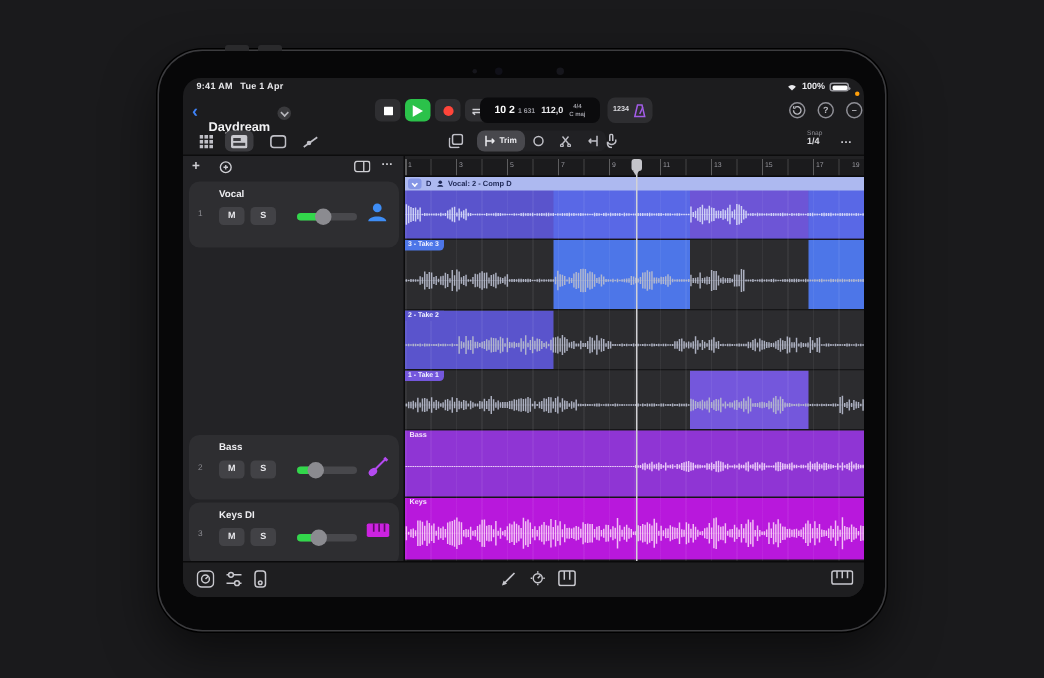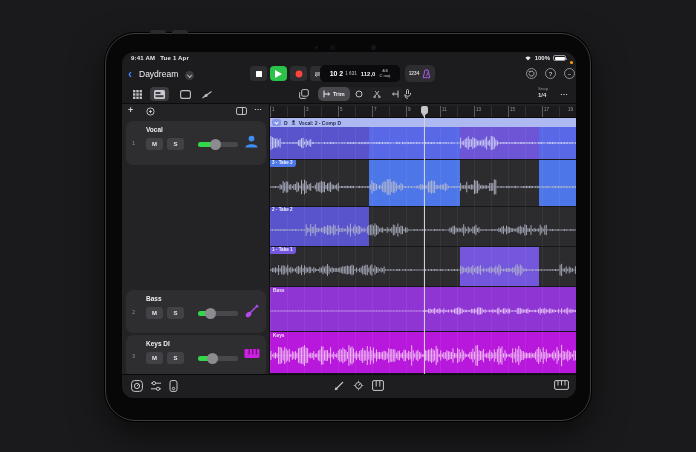--- a/index.html
+++ b/index.html
@@ -22,21 +22,21 @@
   .statusbar .right { position:absolute; right:10px; top:3px; display:flex; align-items:center; gap:3px; }
   .batt-pct { font-size:6px; font-weight:bold; color:#e9e9ec; }
   .battery { width:13px; height:6px; border:1px solid #9a9aa0; border-radius:2px; position:relative; }
   .battery .fill { position:absolute; left:.5px; top:.5px; bottom:.5px; width:10px; background:#fff; border-radius:1px; }
   .battery .tip { position:absolute; right:-2px; top:1.5px; width:1.5px; height:2.5px; background:#9a9aa0; border-radius:0 1px 1px 0; }
   .rec-dot { position:absolute; right:3px; top:9px; width:3px; height:3px; border-radius:50%; background:#ff9f0a; }
 
   
   .toolbar1 { position:absolute; left:0; top:12px; right:0; height:22px; }
   .back { position:absolute; left:6px; top:2px; color:#3e82f7; font-size:12px; font-weight:bold; line-height:16px; }
-  .proj-title { position:absolute; left:17px; top:5px; font-size:8.5px; font-weight:normal; color:#f2f2f4; }
+  .proj-title { position:absolute; left:17px; top:15px; font-size:8.5px; font-weight:bold; color:#f2f2f4; }
   .proj-caret { position:absolute; left:63px; top:7px; width:9px; height:9px; border-radius:50%; background:#3a3a3d; }
   .chev-down { position:absolute; left:2.5px; top:2px; width:3.5px; height:3.5px; border-right:1px solid #b8b8bd; border-bottom:1px solid #b8b8bd; transform:rotate(45deg); }
   .tbtn { position:absolute; top:2px; width:17px; height:15px; background:#2e2e31; border-radius:4px; display:flex; align-items:center; justify-content:center; }
   .tbtn.play { background:#2bc24a; }
   .lcd { position:absolute; left:198px; top:1px; width:80px; height:17px; background:#0b0b0d; border-radius:5px;
     display:flex; align-items:center; justify-content:center; gap:4px; }
   .lcd .pos  { font-size:7px; font-weight:bold; color:#fff; }
   .lcd .sub  { font-size:4.6px; font-weight:bold; color:#9b9ba2; margin-left:-2px; }
   .lcd .tempo{ font-size:6px; font-weight:bold; color:#e9e9ec; }
   .lcd .keybox { display:flex; flex-direction:column; align-items:center; line-height:4.6px; }

